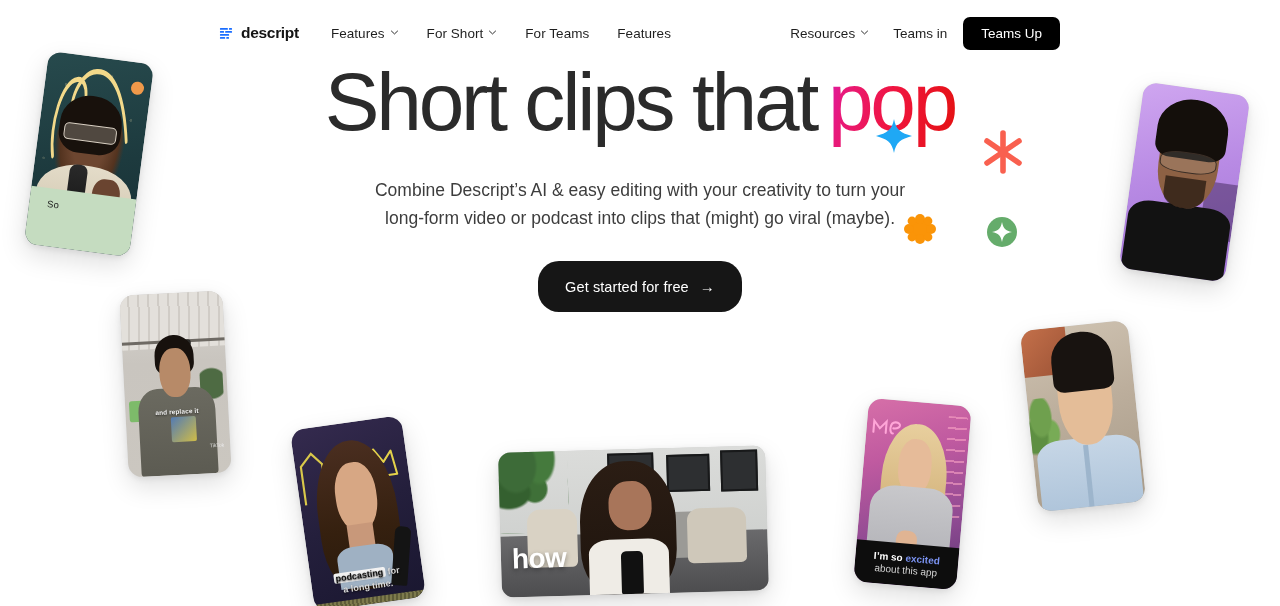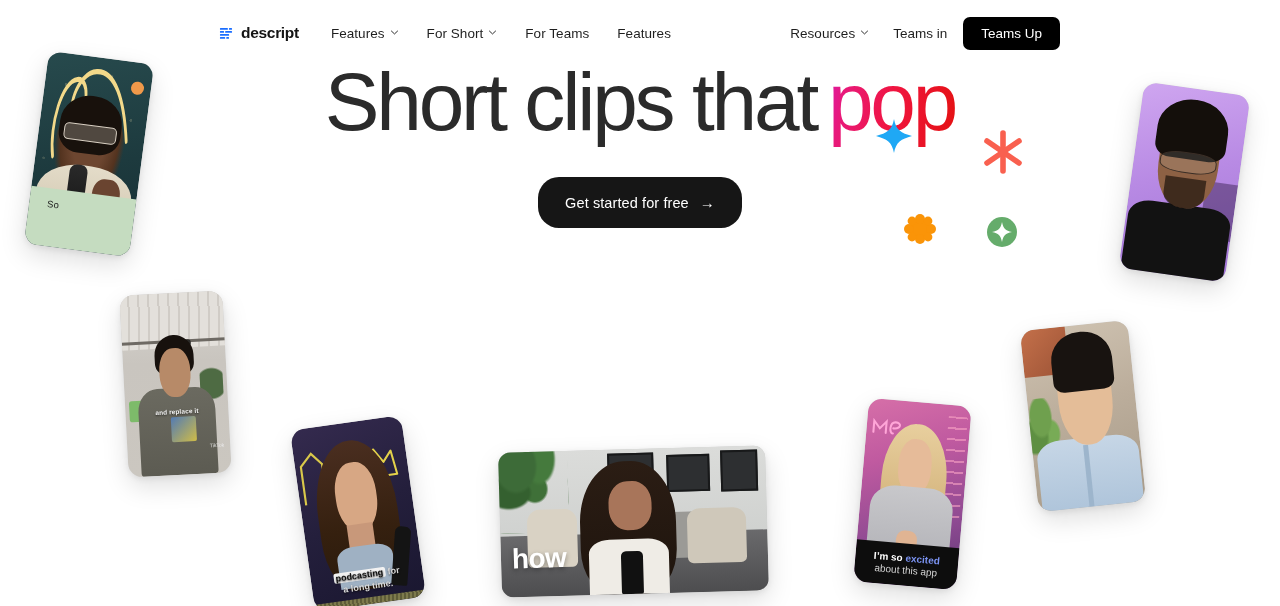--- a/index.html
+++ b/index.html
@@ -846,20 +846,24 @@
   </div>
 
   <div class="hero">
 
     <div class="headline-wrap">
       <h1 class="headline">
         <span>Short clips that</span><span class="pop-word">pop</span>
       </h1>
     </div>
 
+    <p class="subhead">
+      <span>Combine Descript’s AI &amp; easy editing with your creativity to turn your</span>
+      <span>long-form video or podcast into clips that (might) go viral (maybe).</span>
+    </p>
 
     <div class="cta-wrap">
       <button class="cta-btn">
         <span>Get started for free</span>
         <span class="cta-arrow">→</span>
       </button>
     </div>
   </div>
 
   <svg class="deco deco-star-blue" viewBox="0 0 40 36">

